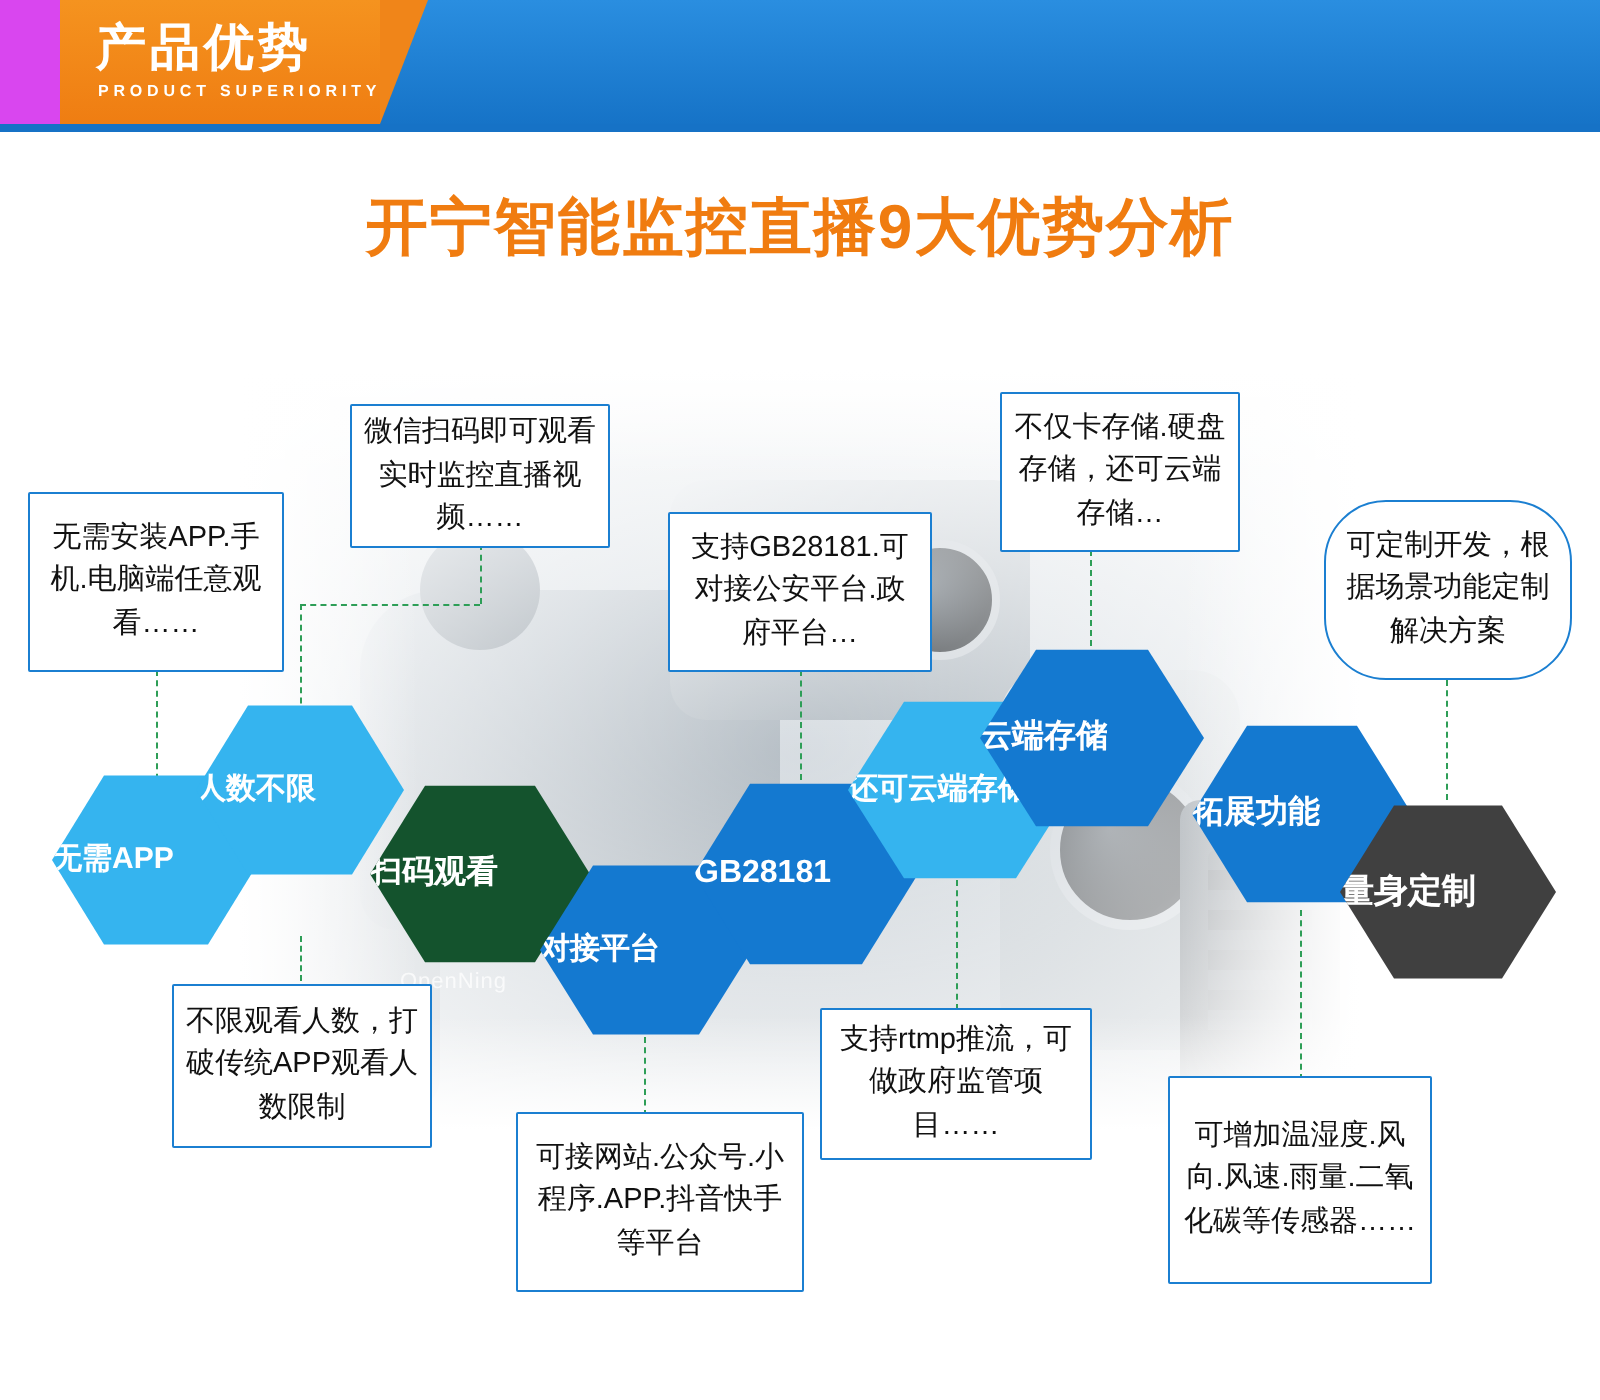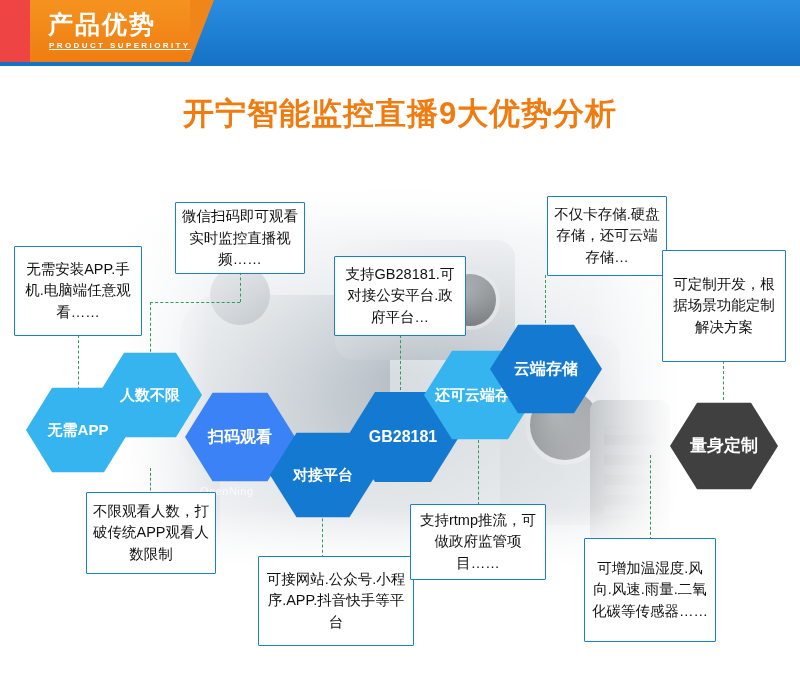--- a/index.html
+++ b/index.html
@@ -19,21 +19,21 @@
     height: 700px;
     background: #ffffff;
     overflow: hidden;
   }
 
   
   .header-band {
     position: absolute;
     left: 0; top: 0;
     width: 680px; height: 62px;
-    background: #ef4444;
+    background: #d946ef;
     padding-left: 12px;
   }
   .header-orange {
     position: absolute;
     left: 30px; top: 0;
     width: 160px; height: 62px;
     background: #f08519;
     background: linear-gradient(180deg,#f5931f 0%, #ef7d12 100%);
   }
   .header-orange:after {
@@ -67,21 +67,20 @@
     line-height: 28px;
   }
   .header-sub {
     position: absolute;
     left: 49px; top: 41px;
     color: #ffffff;
     font-size: 8px;
     letter-spacing: 2.4px;
     font-weight: bold;
     line-height: 10px;
-    text-decoration: underline;
   }
 
   
   .main-title {
     position: absolute;
     left: 0; top: 93px;
     width: 800px;
     text-align: center;
     color: #f07c10;
     font-size: 31px;
@@ -179,21 +178,21 @@
     letter-spacing: .5px;
   }
 
   
   .hex {
     position: absolute;
     color: #ffffff;
     font-weight: bold;
     display: flex;
     align-items: center;
-    justify-content: center;
+    justify-content: flex-start;
     text-align: center;
     line-height: 1.15;
     clip-path: polygon(25% 3%, 75% 3%, 100% 50%, 75% 97%, 25% 97%, 0% 50%);
   }
 
   
   .callout {
     position: absolute;
     border: 1px solid #1b7fd1;
     background: #ffffff;
@@ -274,70 +273,73 @@
   <div class="connector" style="left:650px; top:455px; height:85px;"></div>
 
   <div class="hex" style="left:26px; top:385px; width:104px; height:90px; background:#35b4ef; font-size:15px;">
     <span>无需APP</span>
   </div>
 
   <div class="hex" style="left:98px; top:350px; width:104px; height:90px; background:#35b4ef; font-size:15px;">
     <span>人数不限</span>
   </div>
 
-  <div class="hex" style="left:185px; top:390px; width:110px; height:94px; background:#3b82f6; font-size:16px;">
+  <div class="hex" style="left:185px; top:390px; width:110px; height:94px; background:#14532d; font-size:16px;">
     <span>扫码观看</span>
   </div>
 
   <div class="hex" style="left:270px; top:430px; width:106px; height:90px; background:#1479d0; font-size:15px;">
     <span>对接平台</span>
   </div>
 
   <div class="hex" style="left:347px; top:389px; width:112px; height:96px; background:#1479d0; font-size:16px;">
     <span>GB28181</span>
   </div>
 
   <div class="hex" style="left:424px; top:348px; width:112px; height:94px; background:#35b4ef; font-size:15px;">
     <span>还可云端存储</span>
   </div>
 
   <div class="hex" style="left:490px; top:322px; width:112px; height:94px; background:#1479d0; font-size:16px;">
     <span>云端存储</span>
   </div>
 
+  <div class="hex" style="left:596px; top:360px; width:110px; height:94px; background:#1479d0; font-size:16px;">
+    <span>拓展功能</span>
+  </div>
 
   <div class="hex" style="left:670px; top:400px; width:108px; height:92px; background:#404040; font-size:17px;">
     <span>量身定制</span>
   </div>
 
   <div class="callout" style="left:175px; top:202px; width:130px; height:72px;">
     <span>微信扫码即可观看实时监控直播视频……</span>
   </div>
 
   <div class="callout" style="left:14px; top:246px; width:128px; height:90px;">
     <span>无需安装APP.手机.电脑端任意观看……</span>
   </div>
 
   <div class="callout" style="left:334px; top:256px; width:132px; height:80px;">
     <span>支持GB28181.可对接公安平台.政府平台…</span>
   </div>
 
-  <div class="callout" style="left:500px; top:196px; width:120px; height:80px;margin-left:47px;">
+  <div class="callout" style="left:500px; top:196px; width:120px; height:80px;">
     <span>不仅卡存储.硬盘存储，还可云端存储…</span>
   </div>
 
-  <div class="callout" style="left:662px; top:250px; width:124px; height:112px;">
+  <div class="callout" style="left:662px; top:250px; width:124px; height:90px;border-radius:31px;">
     <span>可定制开发，根据场景功能定制解决方案</span>
   </div>
 
   <div class="callout" style="left:86px; top:492px; width:130px; height:82px;">
     <span>不限观看人数，打破传统APP观看人数限制</span>
   </div>
 
-  <div class="callout" style="left:258px; top:556px; width:156px; height:90px;">
+  <div class="callout" style="left:258px; top:556px; width:144px; height:90px;">
     <span>可接网站.公众号.小程序.APP.抖音快手等平台</span>
   </div>
 
   <div class="callout" style="left:584px; top:538px; width:132px; height:104px;">
     <span>可增加温湿度.风向.风速.雨量.二氧化碳等传感器……</span>
   </div>
 
   <div class="callout" style="left:410px; top:504px; width:136px; height:76px;">
     <span>支持rtmp推流，可做政府监管项目……</span>
   </div>

